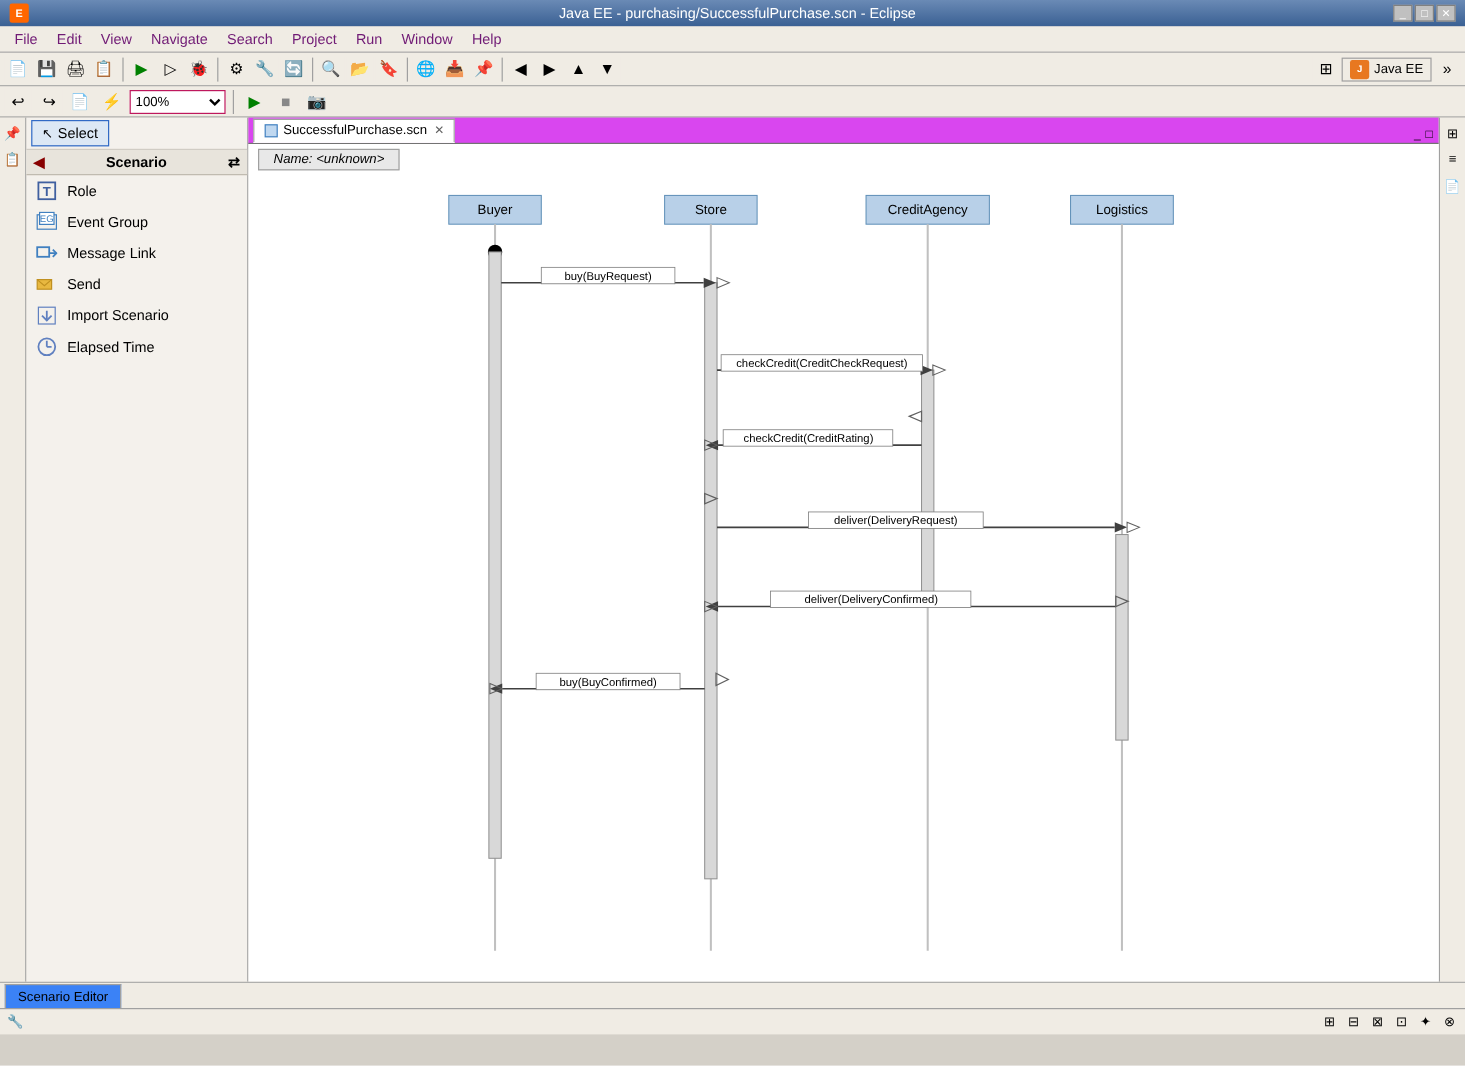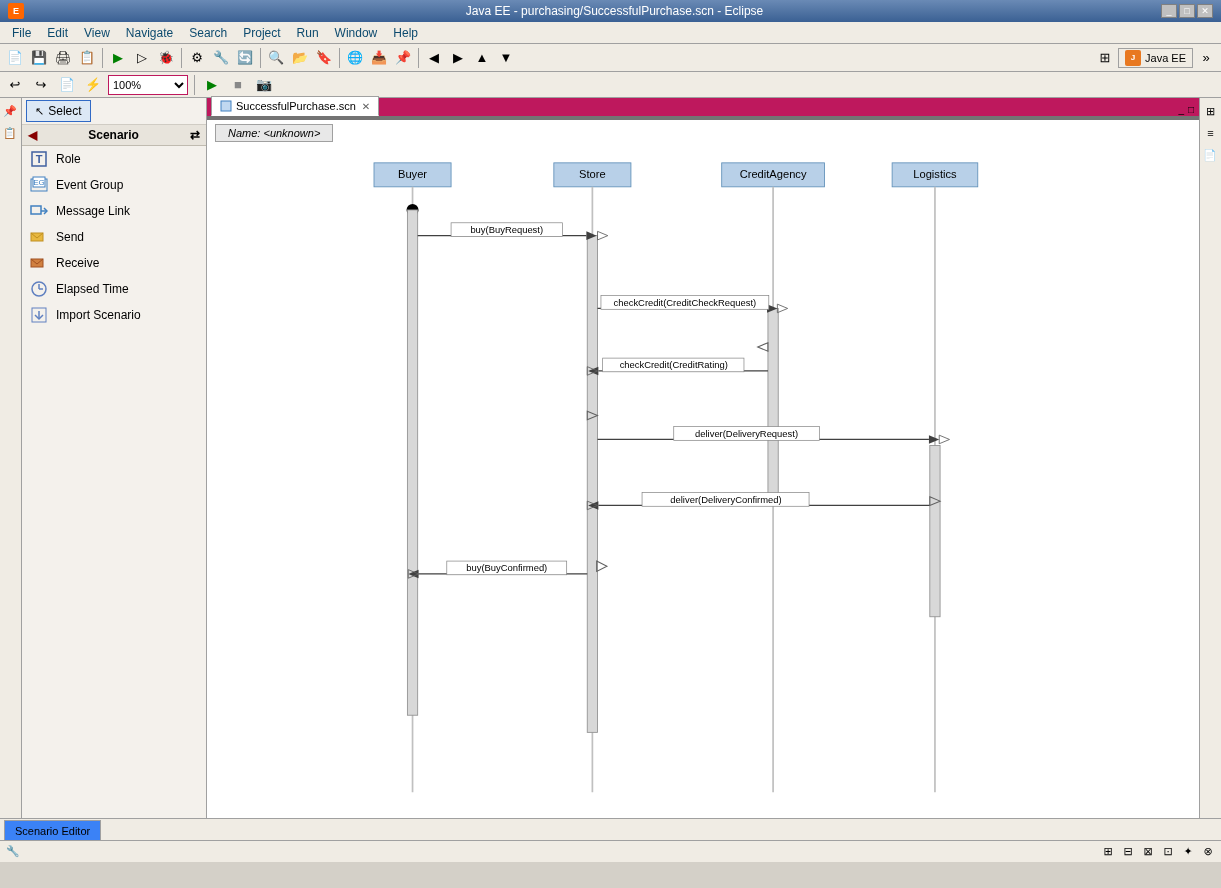--- a/index.html
+++ b/index.html
@@ -30,21 +30,21 @@
       border-bottom: 1px solid #a0a0a0;
       display: flex;
       align-items: center;
       height: 22px;
       padding: 0 4px;
     }
     .menu-item {
       padding: 2px 8px;
       font-size: 12px;
       cursor: pointer;
-      color: #0c4a6e;
+      color: #701a75;
     }
 
     
     .toolbar-container {
       background: #f0ece4;
       border-bottom: 1px solid #a0a0a0;
       display: flex;
       align-items: center;
       padding: 2px 4px;
       gap: 2px;
@@ -94,23 +94,23 @@
       width: 18px; height: 18px;
       display: flex; align-items: center; justify-content: center;
       font-size: 11px; cursor: pointer; border: 1px solid transparent;
     }
 
     
     .tab-container {
       display: flex; flex-direction: column; flex: 1;
     }
     .tab-bar {
-      background: #be185d;
+      background: #d946ef;
       display: flex; align-items: flex-end;
-      border-bottom: 4px solid #737373;
+      border-bottom: 1px solid #737373;
       height: 22px;
     }
     .tab {
       background: #e0ddd5;
       border: 1px solid #a0a0a0;
       border-bottom: none;
       padding: 2px 8px;
       font-size: 11px;
       display: flex; align-items: center; gap: 4px;
       cursor: pointer;
@@ -357,50 +357,41 @@
     <div class="palette-item">
       <div class="palette-item-icon">
         <svg width="18" height="18" viewBox="0 0 18 18">
           <rect x="1" y="5" width="12" height="8" fill="#e8b840" stroke="#c09020" stroke-width="1"></rect>
           <polyline points="1,5 7,10 13,5" fill="none" stroke="#c09020" stroke-width="1"></polyline>
         </svg>
       </div>
       <span>Send</span>
     </div>
 
+
     <div class="palette-item">
       <div class="palette-item-icon">
         <svg width="18" height="18" viewBox="0 0 18 18">
-          <rect x="1" y="5" width="12" height="8" fill="#d08040" stroke="#a05020" stroke-width="1"></rect>
-          <polyline points="1,5 7,10 13,5" fill="none" stroke="#a05020" stroke-width="1"></polyline>
-        </svg>
-      </div>
-      <span>Receive</span>
+          <rect x="2" y="2" width="14" height="14" fill="none" stroke="#6080c0" stroke-width="1"></rect>
+          <line x1="9" y1="5" x2="9" y2="13" stroke="#6080c0" stroke-width="1.5"></line>
+          <polyline points="5,9 9,13 13,9" fill="none" stroke="#6080c0" stroke-width="1.5"></polyline>
+        </svg>
+      </div>
+      <span>Import Scenario</span>
     </div>
 
     <div class="palette-item">
       <div class="palette-item-icon">
         <svg width="18" height="18" viewBox="0 0 18 18">
           <circle cx="9" cy="9" r="7" fill="none" stroke="#6080c0" stroke-width="1.5"></circle>
           <line x1="9" y1="9" x2="9" y2="4" stroke="#6080c0" stroke-width="1.5"></line>
           <line x1="9" y1="9" x2="13" y2="9" stroke="#6080c0" stroke-width="1.5"></line>
         </svg>
       </div>
       <span>Elapsed Time</span>
-    </div>
-
-    <div class="palette-item">
-      <div class="palette-item-icon">
-        <svg width="18" height="18" viewBox="0 0 18 18">
-          <rect x="2" y="2" width="14" height="14" fill="none" stroke="#6080c0" stroke-width="1"></rect>
-          <line x1="9" y1="5" x2="9" y2="13" stroke="#6080c0" stroke-width="1.5"></line>
-          <polyline points="5,9 9,13 13,9" fill="none" stroke="#6080c0" stroke-width="1.5"></polyline>
-        </svg>
-      </div>
-      <span>Import Scenario</span>
     </div>
   </div>
 
   <div class="tab-container">
 
     <div class="tab-bar">
       <div class="tab active">
         <svg width="12" height="12" viewBox="0 0 12 12">
           <rect x="1" y="1" width="10" height="10" fill="#c0d8f0" stroke="#4080c0" stroke-width="1"></rect>
         </svg>

